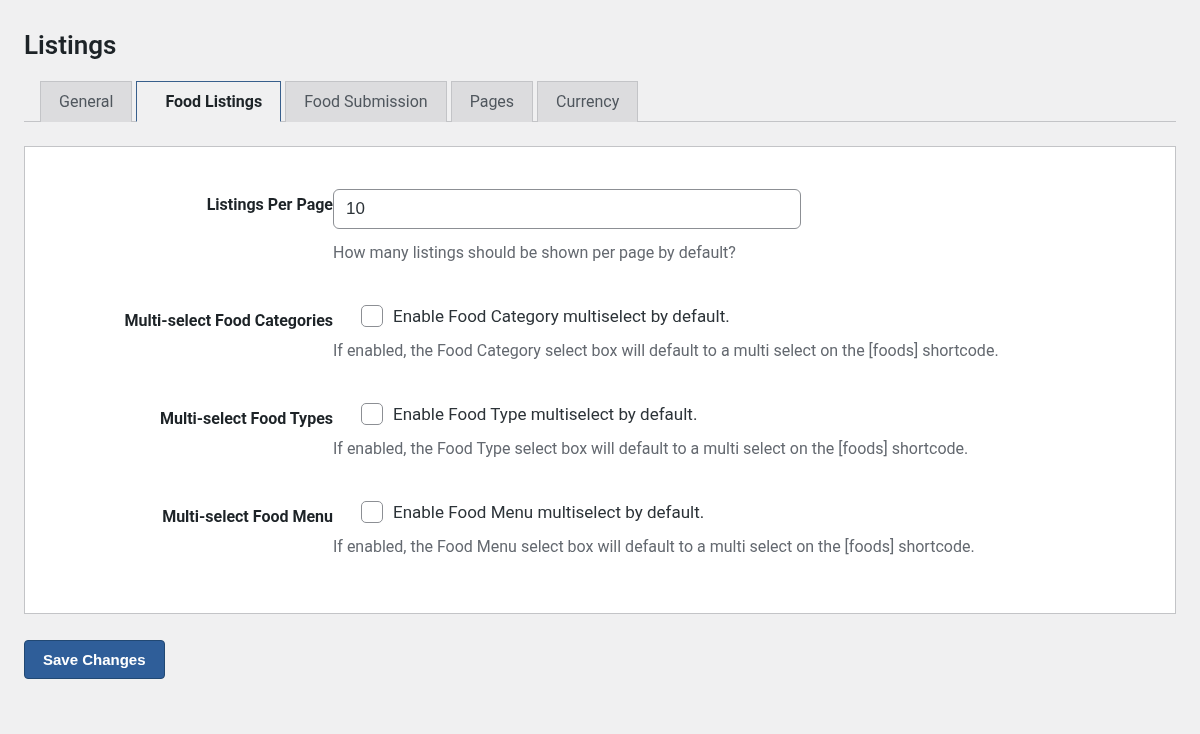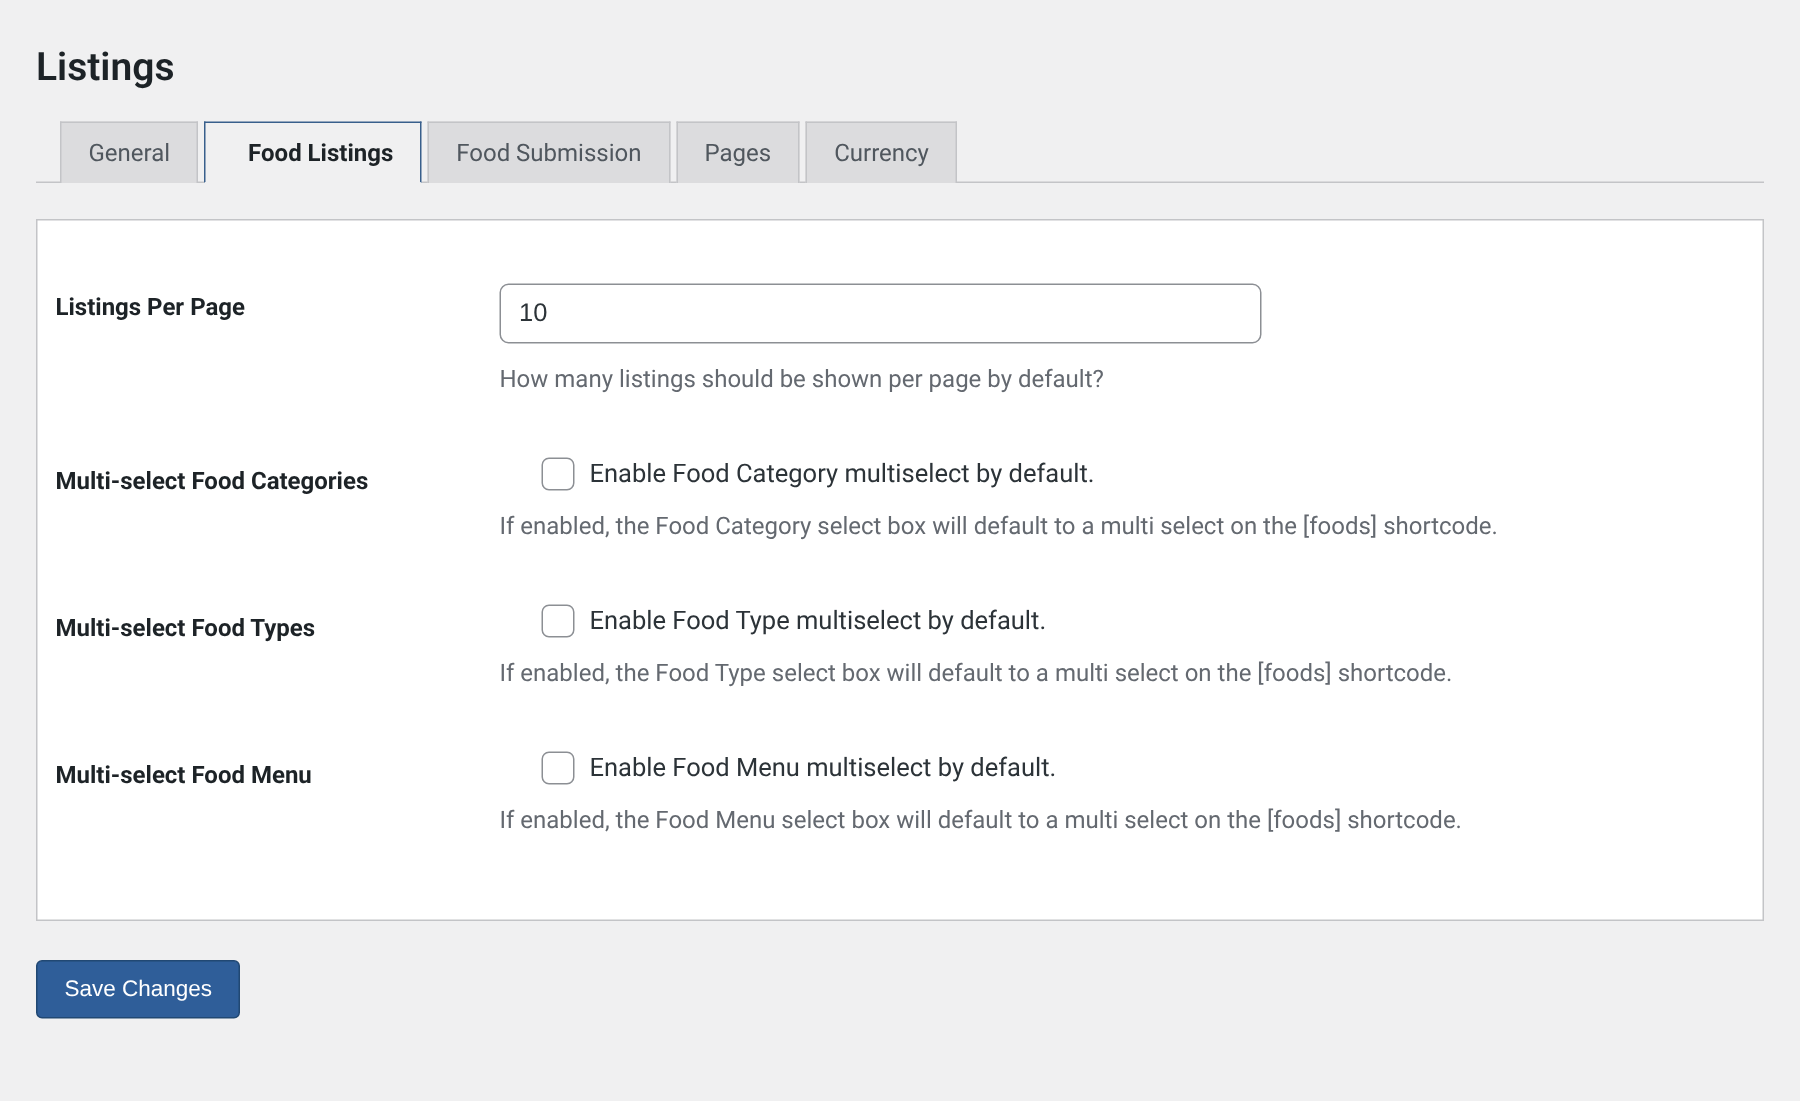--- a/index.html
+++ b/index.html
@@ -62,26 +62,27 @@
     padding: 20px 0;
   }
   .form-row:first-child { padding-top: 16px; }
   .row-label {
     width: 296px;
     min-width: 296px;
     font-size: 16px;
     font-weight: 700;
     color: #1d2327;
     padding-top: 6px;
+    text-align: right;
   }
   .row-body {
     flex: 1;
   }
   input[type=text] {
-    width: 508px;
+    width: 468px;
     height: 40px;
     padding: 6px 12px;
     font-size: 17px;
     border: 1px solid #8c8f94;
     border-radius: 6px;
     background: #fff;
     color: #2c3338;
   }
   .help {
     font-size: 16px;
@@ -111,20 +112,21 @@
   }
   .save-btn {
     margin-top: 26px;
     background: #2f5e99;
     border: 1px solid #214873;
     color: #fff;
     font-size: 15px;
     padding: 10px 18px;
     border-radius: 4px;
     cursor: pointer;
+    font-weight: bold;
   }
 </style>
 </head>
 <body>
 
 <div class="wrap">
   <h1 class="title">Listings</h1>
 
   <div class="tabs">
     <div class="tab">General</div>

